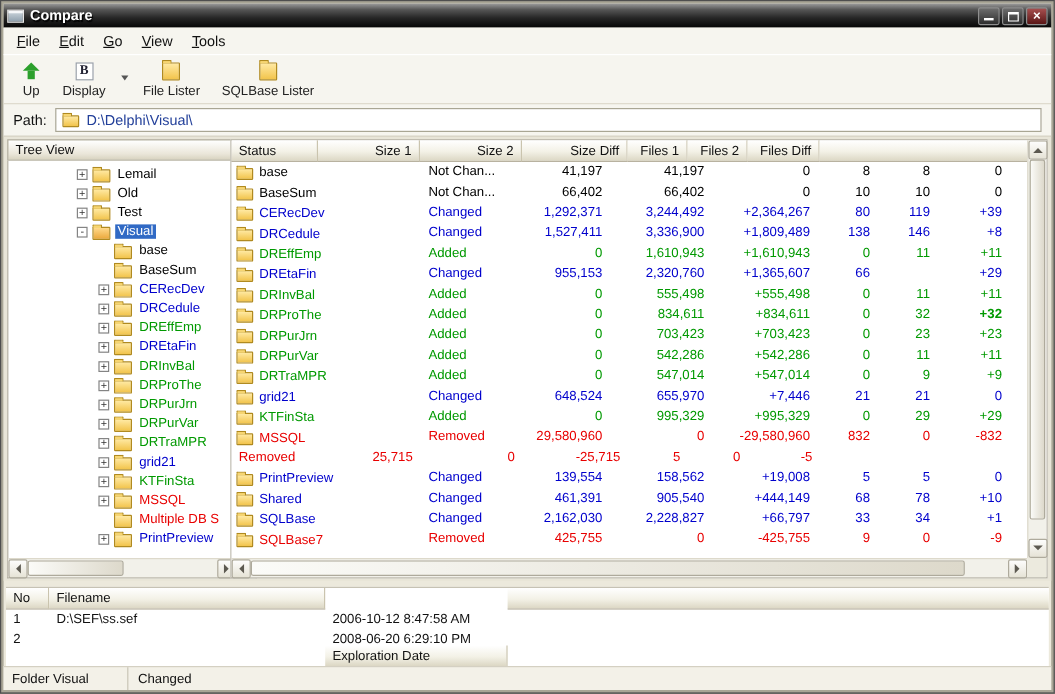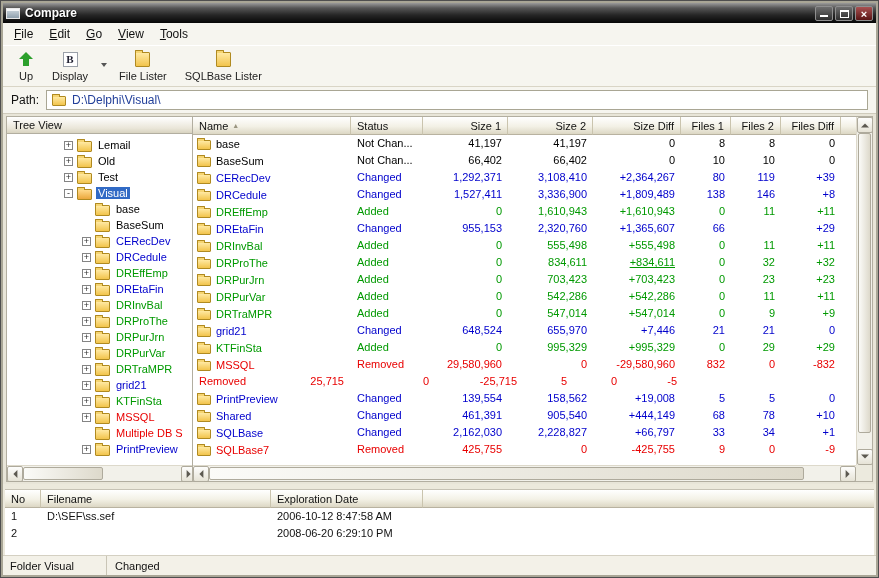--- a/index.html
+++ b/index.html
@@ -305,24 +305,20 @@
           <span class="sbtn left arr left"></span>
           <span class="sthumb" style="left:16px;width:80px;"></span>
           <span class="sbtn right arr right"></span>
         </div>
         <div class="scorner"></div>
       </div>
     </div>
 
     <div class="table-panel">
       <div class="thead" id="thead">
-            <div class="th" style="width: 158px;">
-              <span class="th-label">Name</span>
-              <span class="sort-arrow">▲</span>
-            </div>
             <div class="th" style="width: 72px;">
               <span class="th-label">Status</span>
             </div>
             <div class="th right" style="width: 85px;">
               <span class="th-label">Size 1</span>
             </div>
             <div class="th right" style="width: 85px;">
               <span class="th-label">Size 2</span>
             </div>
             <div class="th right" style="width: 88px;">
@@ -366,21 +362,21 @@
               <div class="td right" style="width: 50px; color: rgb(0, 0, 0);">10</div>
               <div class="td right" style="width: 60px; color: rgb(0, 0, 0);">0</div>
             </div>
             <div class="trow">
               <div class="td name-cell" style="width: 158px; color: rgb(0, 0, 204);">
                 <span class="folder-icon sm"></span>
                 <span class="name-label">CERecDev</span>
               </div>
               <div class="td" style="width: 72px; color: rgb(0, 0, 204);">Changed</div>
               <div class="td right" style="width: 85px; color: rgb(0, 0, 204);">1,292,371</div>
-              <div class="td right" style="width: 85px; color: rgb(0, 0, 204);">3,108,410</div>
+              <div class="td right" style="width: 85px; color: rgb(0, 0, 204);">3,244,492</div>
               <div class="td right" style="width: 88px; color: rgb(0, 0, 204);">+2,364,267</div>
               <div class="td right" style="width: 50px; color: rgb(0, 0, 204);">80</div>
               <div class="td right" style="width: 50px; color: rgb(0, 0, 204);">119</div>
               <div class="td right" style="width: 60px; color: rgb(0, 0, 204);">+39</div>
             </div>
             <div class="trow">
               <div class="td name-cell" style="width: 158px; color: rgb(0, 0, 204);">
                 <span class="folder-icon sm"></span>
                 <span class="name-label">DRCedule</span>
               </div>
@@ -432,24 +428,24 @@
               <div class="td right" style="width: 60px; color: rgb(0, 153, 0);">+11</div>
             </div>
             <div class="trow">
               <div class="td name-cell" style="width: 158px; color: rgb(0, 153, 0);">
                 <span class="folder-icon sm"></span>
                 <span class="name-label">DRProThe</span>
               </div>
               <div class="td" style="width: 72px; color: rgb(0, 153, 0);">Added</div>
               <div class="td right" style="width: 85px; color: rgb(0, 153, 0);">0</div>
               <div class="td right" style="width: 85px; color: rgb(0, 153, 0);">834,611</div>
-              <div class="td right" style="width: 88px; color: rgb(0, 153, 0); text-decoration: underline;">+834,611</div>
+              <div class="td right" style="width: 88px; color: rgb(0, 153, 0);">+834,611</div>
               <div class="td right" style="width: 50px; color: rgb(0, 153, 0);">0</div>
               <div class="td right" style="width: 50px; color: rgb(0, 153, 0);">32</div>
-              <div class="td right" style="width: 60px; color: rgb(0, 153, 0);">+32</div>
+              <div class="td right" style="width: 60px; color: rgb(0, 153, 0); font-weight: bold;">+32</div>
             </div>
             <div class="trow">
               <div class="td name-cell" style="width: 158px; color: rgb(0, 153, 0);">
                 <span class="folder-icon sm"></span>
                 <span class="name-label">DRPurJrn</span>
               </div>
               <div class="td" style="width: 72px; color: rgb(0, 153, 0);">Added</div>
               <div class="td right" style="width: 85px; color: rgb(0, 153, 0);">0</div>
               <div class="td right" style="width: 85px; color: rgb(0, 153, 0);">703,423</div>
               <div class="td right" style="width: 88px; color: rgb(0, 153, 0);">+703,423</div>
@@ -596,21 +592,21 @@
       </div>
       <div class="scorner"></div>
     </div>
 
   </div>
 
   <div class="files-panel">
     <div class="fhead" id="fhead">
           <div class="th" style="width: 36px;">No</div>
           <div class="th" style="width: 230px;">Filename</div>
-          <div class="th" style="width: 152px;">Exploration Date</div>
+          <div class="th" style="width: 152px; margin-top: 48px;">Exploration Date</div>
           <div class="th filler"></div>
         </div>
     <div id="fbody">
           <div class="frow">
             <div class="fd" style="width: 36px;">1</div>
             <div class="fd" style="width: 230px;">D:\SEF\ss.sef</div>
             <div class="fd" style="width: 152px;">2006-10-12 8:47:58 AM</div>
           </div>
           <div class="frow">
             <div class="fd" style="width: 36px;">2</div>

